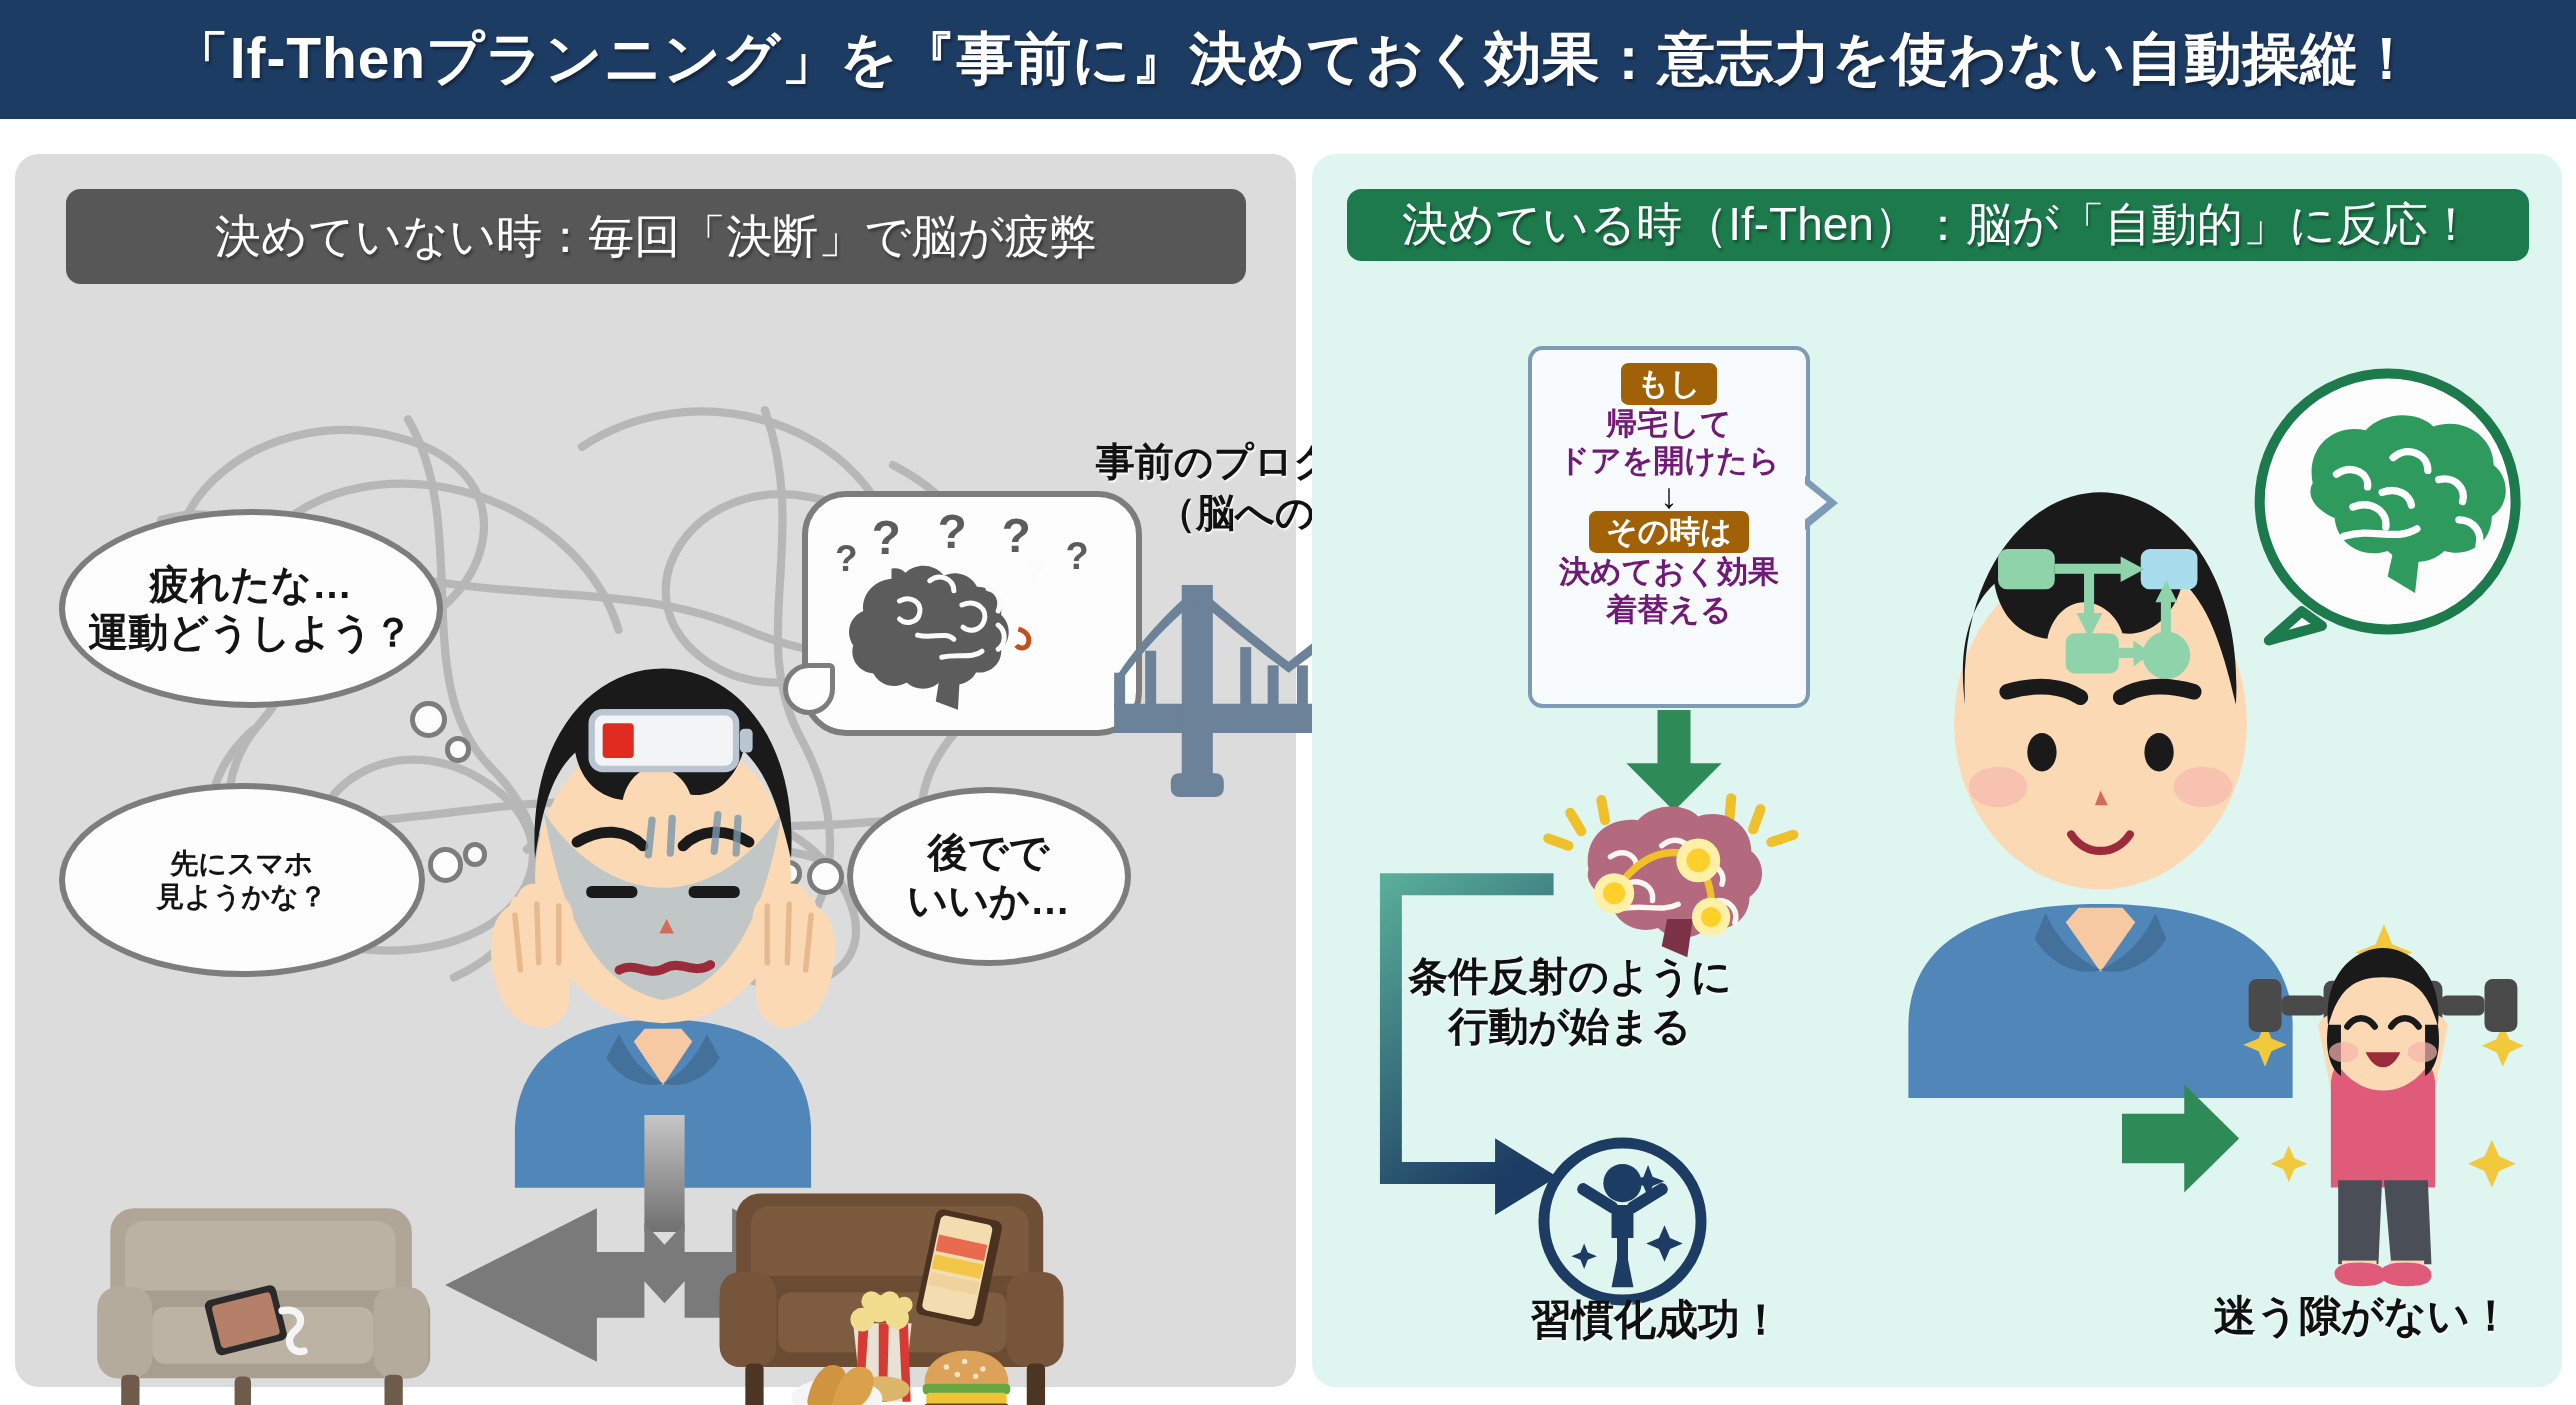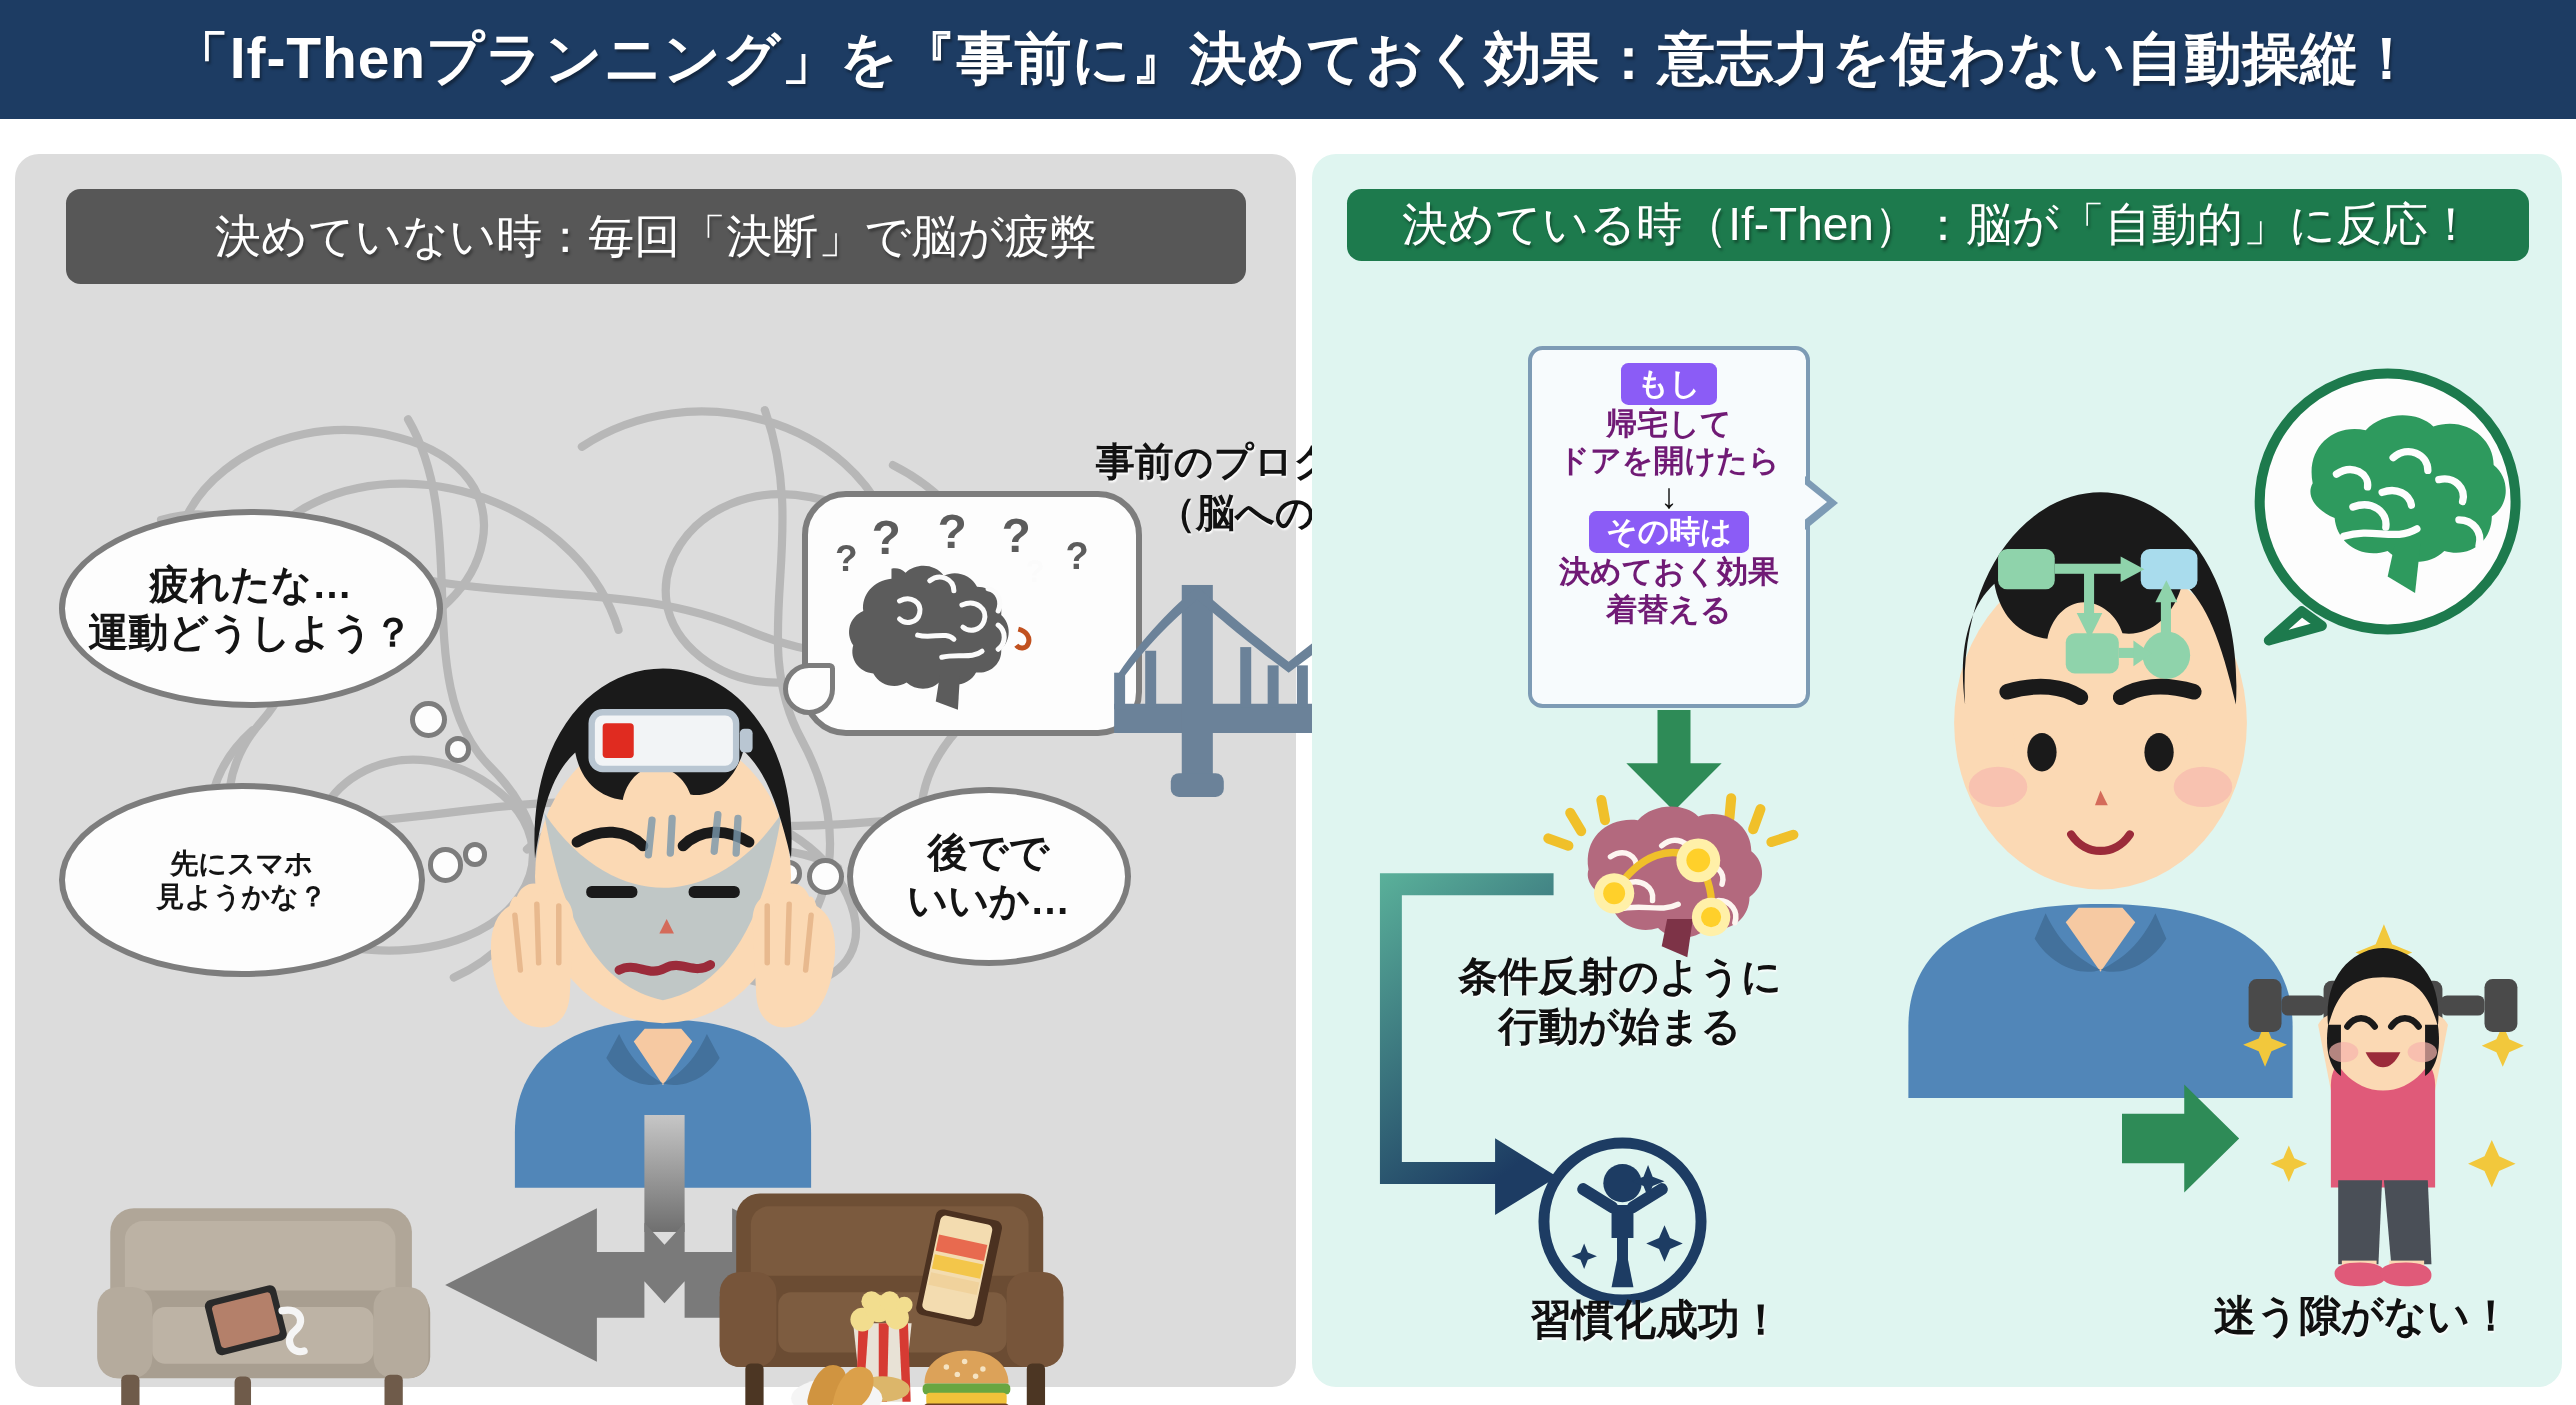--- a/index.html
+++ b/index.html
@@ -58,21 +58,21 @@
     text-shadow:0.9px 1.8px 1.8px rgba(255,255,255,.9);
   }
 
   
   .ifthen{
     position:absolute;left:1528px;top:346px;width:282px;height:362px;
     background:#f7fbfd;border:4.6px solid #7d9bb5;border-radius:14.6px;
     box-sizing:border-box;padding:12.8px 5.5px 7.3px;text-align:center;
   }
   .chip{
-    display:inline-block;background:#8b5cf6;color:#fff;font-weight:bold;
+    display:inline-block;background:#a16207;color:#fff;font-weight:bold;
     font-size:31px;padding:1.8px 16.5px;border-radius:7.3px;line-height:1.25;
   }
   .ifthen .ln{font-size:31px;font-weight:bold;color:#701a75;line-height:1.2;white-space:nowrap;}
   .ifthen .dn{font-size:35px;font-weight:bold;color:#111;line-height:.9;}
   .ifthen-tail{
     position:absolute;left:1805px;top:476px;width:0;height:0;
     border-top:27.4px solid transparent;border-bottom:27.4px solid transparent;
     border-left:33px solid #7d9bb5;
   }
   .ifthen-tail2{
@@ -83,21 +83,21 @@
 
   
   .cap{
     position:absolute;font-size:42px;font-weight:bold;color:#101010;white-space:nowrap;
     text-shadow:0.9px 1.8px 1.8px rgba(255,255,255,.85);
   }
   .cap-r1{left:1530px;top:1292px;}
   .cap-r2{left:2214px;top:1288px;}
 
   .mid-cap{
-    position:absolute;left:1428px;top:951px;width:384px;text-align:center;
+    position:absolute;left:1378px;top:951px;width:384px;text-align:center;
     font-size:40px;font-weight:bold;color:#101010;line-height:1.25;
     text-shadow:0.9px 1.8px 1.8px rgba(255,255,255,.85);
   }
 
   .svgbox{position:absolute;}
 </style>
 </head>
 <body>
 
 <div id="stage">

